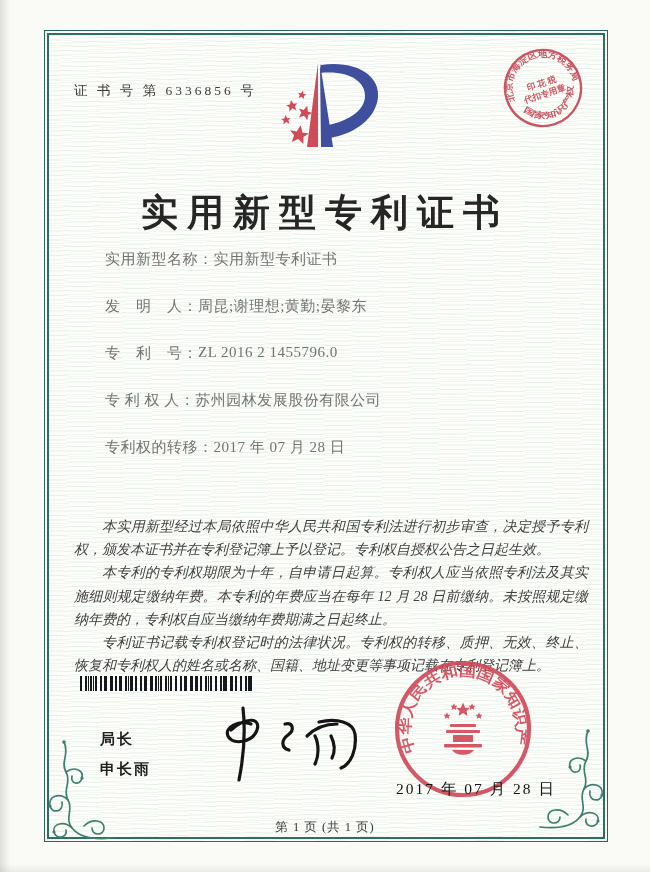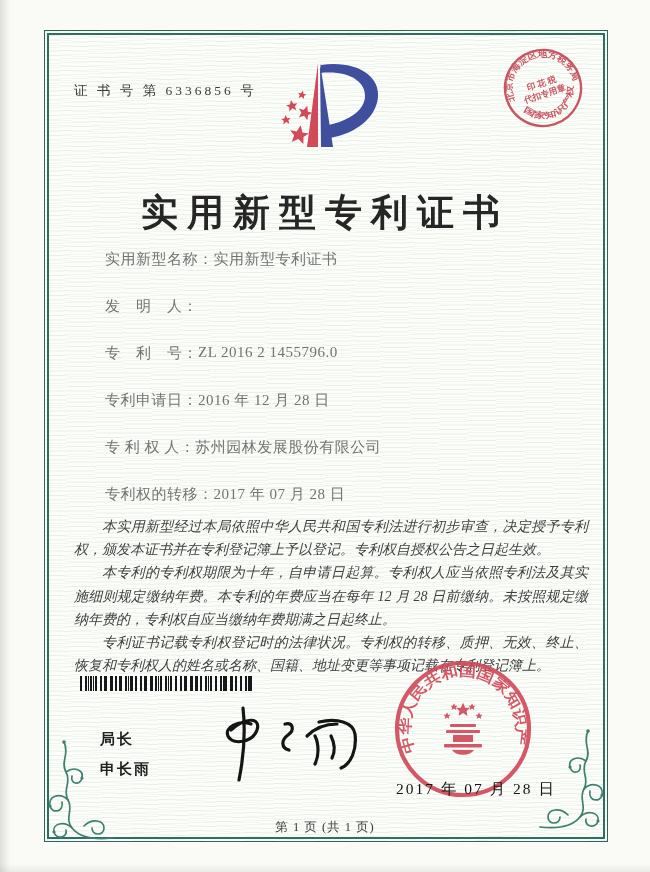--- a/index.html
+++ b/index.html
@@ -116,28 +116,25 @@
 
 <div class="title">实用新型专利证书</div>
 
 <div class="fields">
   <div class="field-row">
     <span class="field-label">实用新型名称：</span>
     <span class="field-value">实用新型专利证书</span>
   </div>
   <div class="field-row">
     <span class="field-label">发　明　人：</span>
+    <span class="field-value">周昆;谢理想;黄勤;晏黎东</span>
   </div>
   <div class="field-row">
     <span class="field-label">专　利　号：</span>
     <span class="field-value">ZL 2016 2 1455796.0</span>
-  </div>
-  <div class="field-row">
-    <span class="field-label">专利申请日：</span>
-    <span class="field-value">2016 年 12 月 28 日</span>
   </div>
   <div class="field-row">
     <span class="field-label">专 利 权 人：</span>
     <span class="field-value">苏州园林发展股份有限公司</span>
   </div>
   <div class="field-row">
     <span class="field-label">专利权的转移：</span>
     <span class="field-value">2017 年 07 月 28 日</span>
   </div>
 </div>

